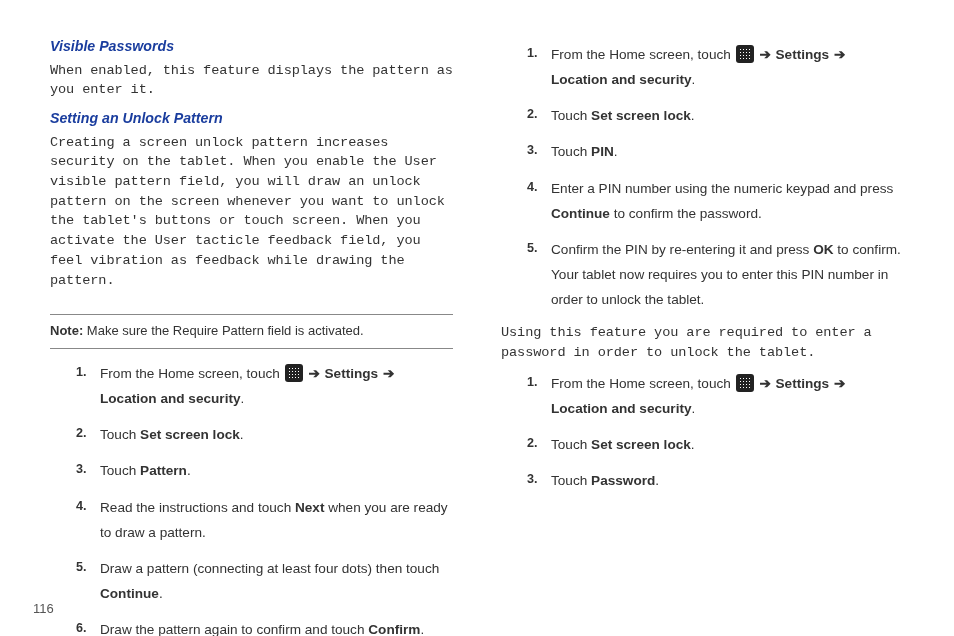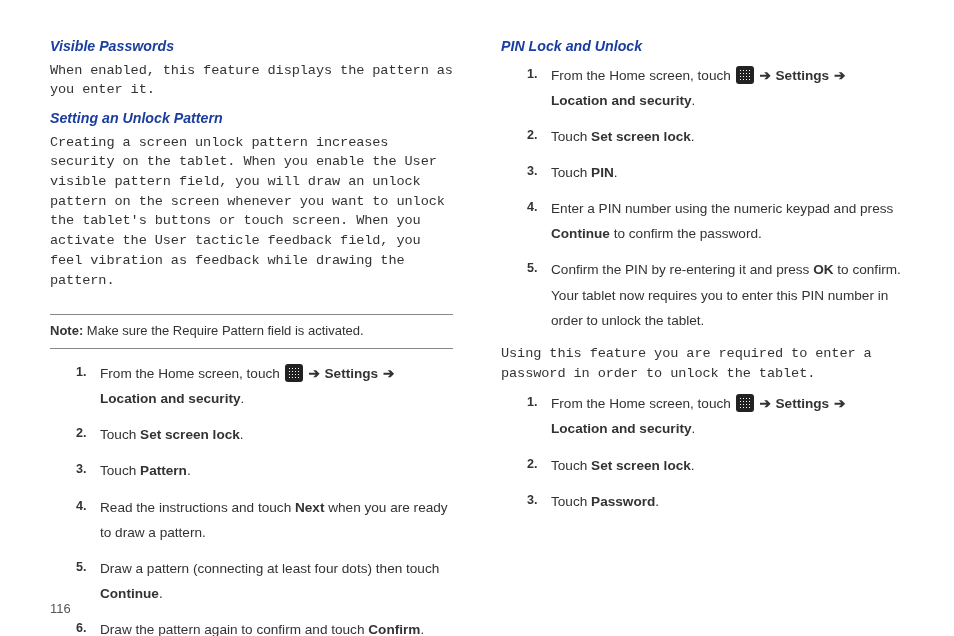--- a/index.html
+++ b/index.html
@@ -77,21 +77,21 @@
       position: absolute;
       top: 3px; left: 3px; right: 3px; bottom: 3px;
       background-image: radial-gradient(circle, #fff 0.7px, transparent 0.9px);
       background-size: 3px 3px;
     }
     .arrow { font-weight: bold; margin: 0 1px; }
     b.kw { font-weight: bold; }
     .page-num {
       position: absolute;
       bottom: 20px;
-      left: 50px;
+      left: 33px;
       font-size: 13px;
       color: #555;
     }
   </style>
 </head>
 <body>
 
 <div class="column">
   <div class="subhead">Visible Passwords</div>
   <p class="body-text">When enabled, this feature displays the pattern as you enter it.</p>
@@ -124,21 +124,20 @@
       <span>Draw a pattern (connecting at least four dots) then touch </span><b class="kw">Continue</b>.
     </li>
     <li>
       <span>Draw the pattern again to confirm and touch </span><b class="kw">Confirm</b>.<br>
       <span>The Unlock pattern is set.</span>
     </li>
   </ol>
 </div>
 
 <div class="column">
-  <div class="subhead">PIN Lock and Unlock</div>
 
   <ol class="steps">
     <li>
       <span>From the Home screen, touch </span><span class="apps-icon"></span>
       <span class="arrow">➔</span>
       <b class="kw">Settings</b>
       <span class="arrow">➔</span>
       <b class="kw">Location and security</b>.
     </li>
     <li>

